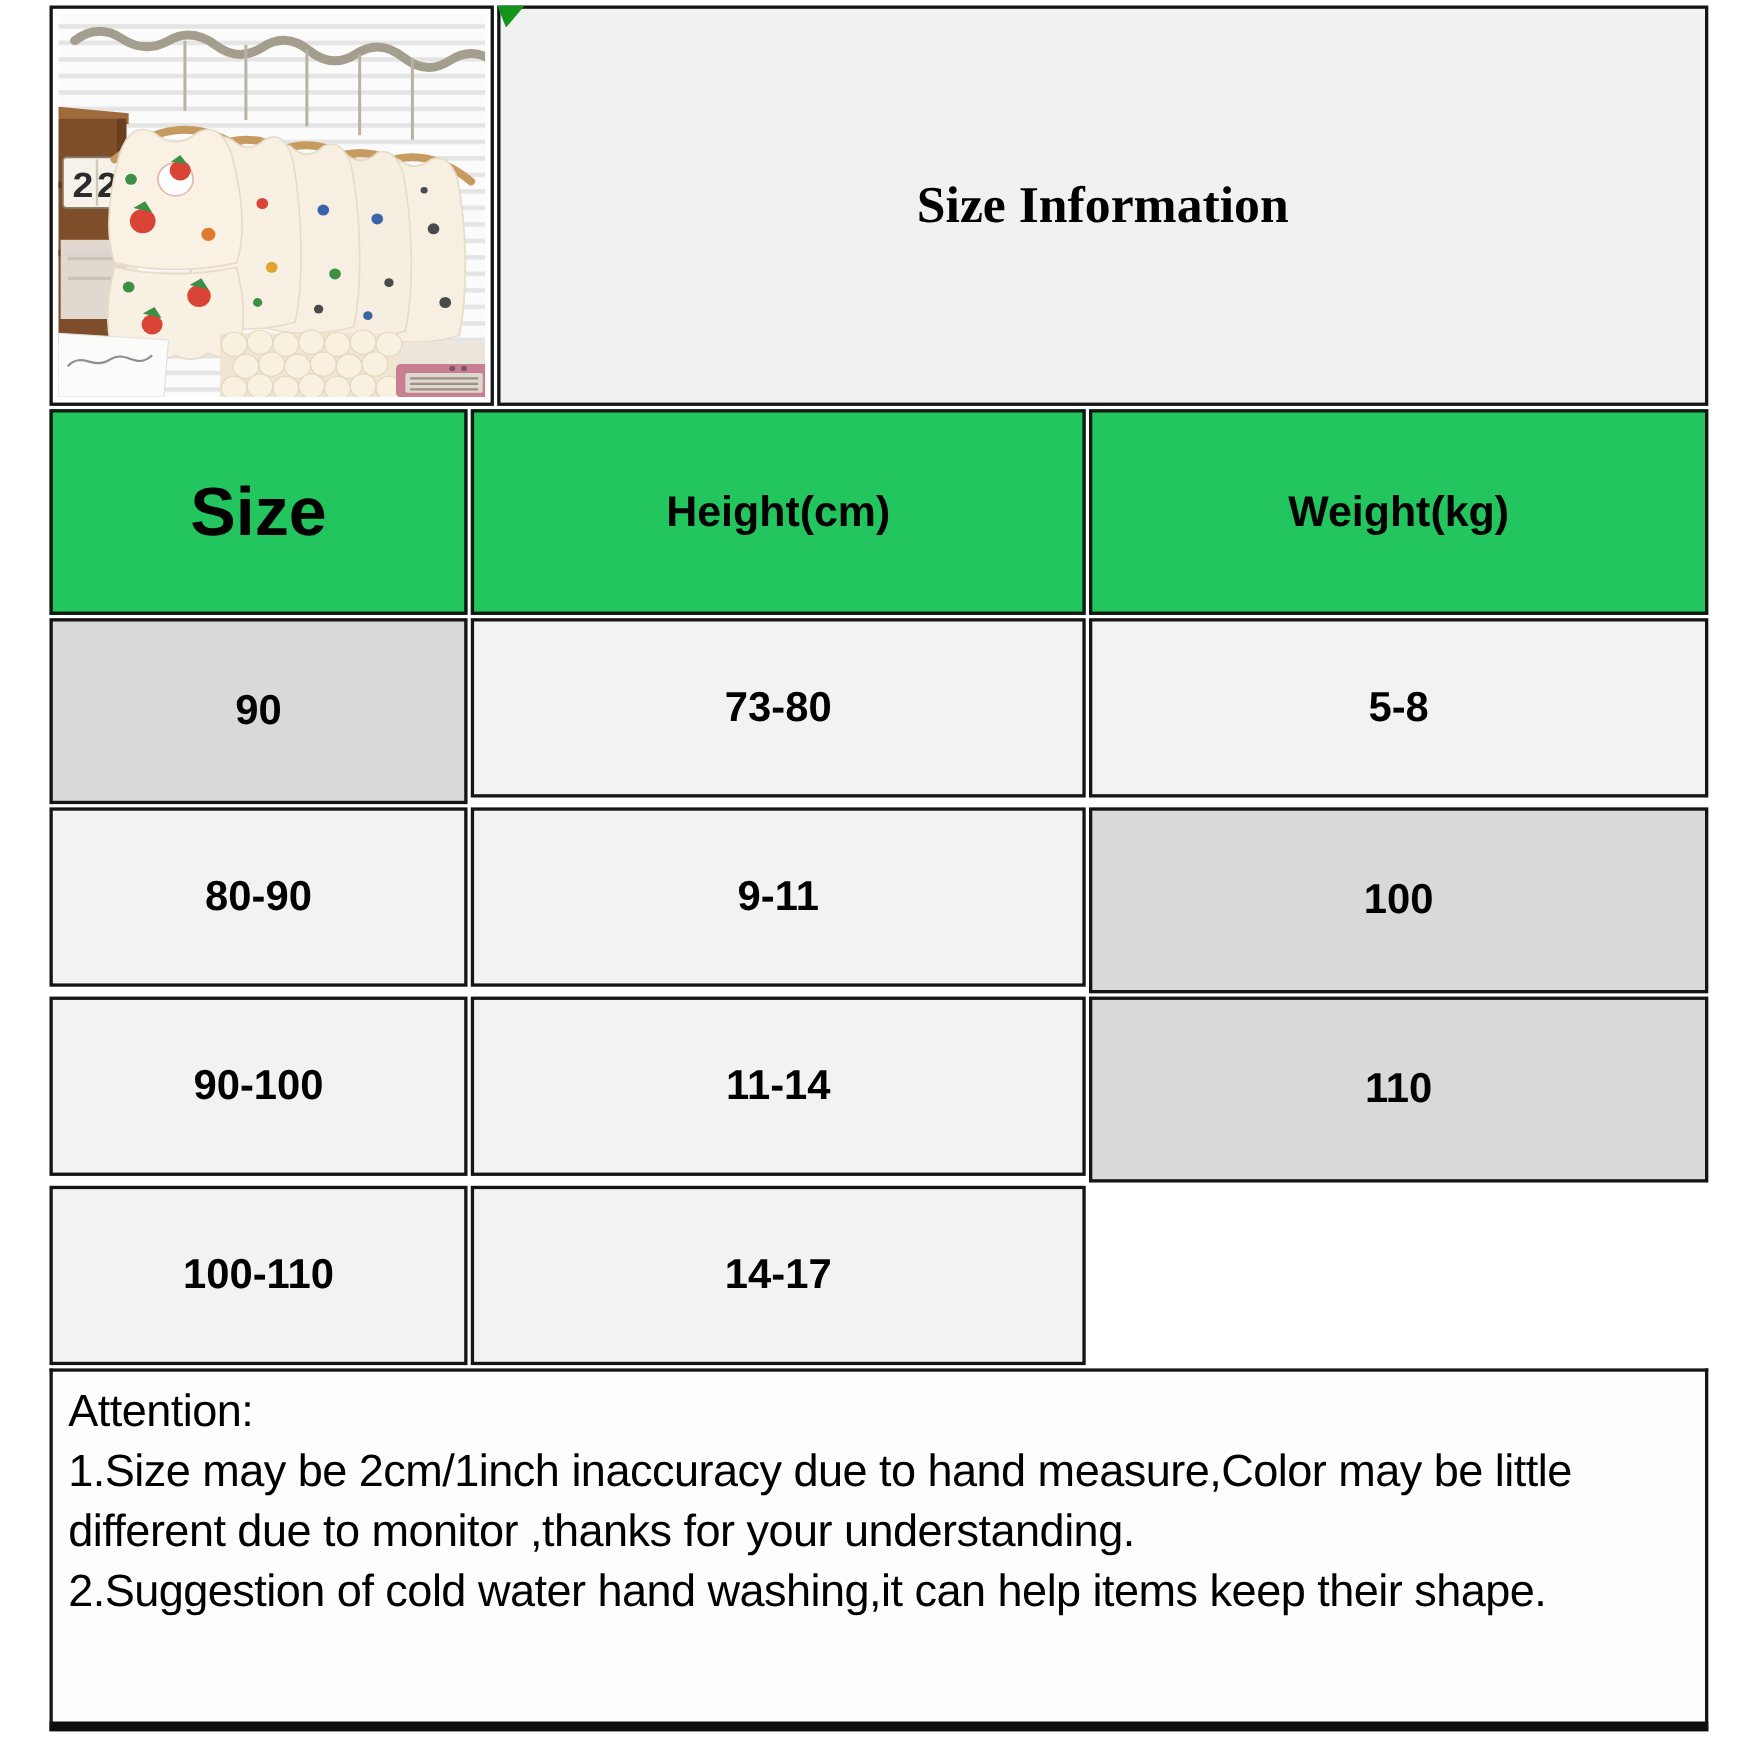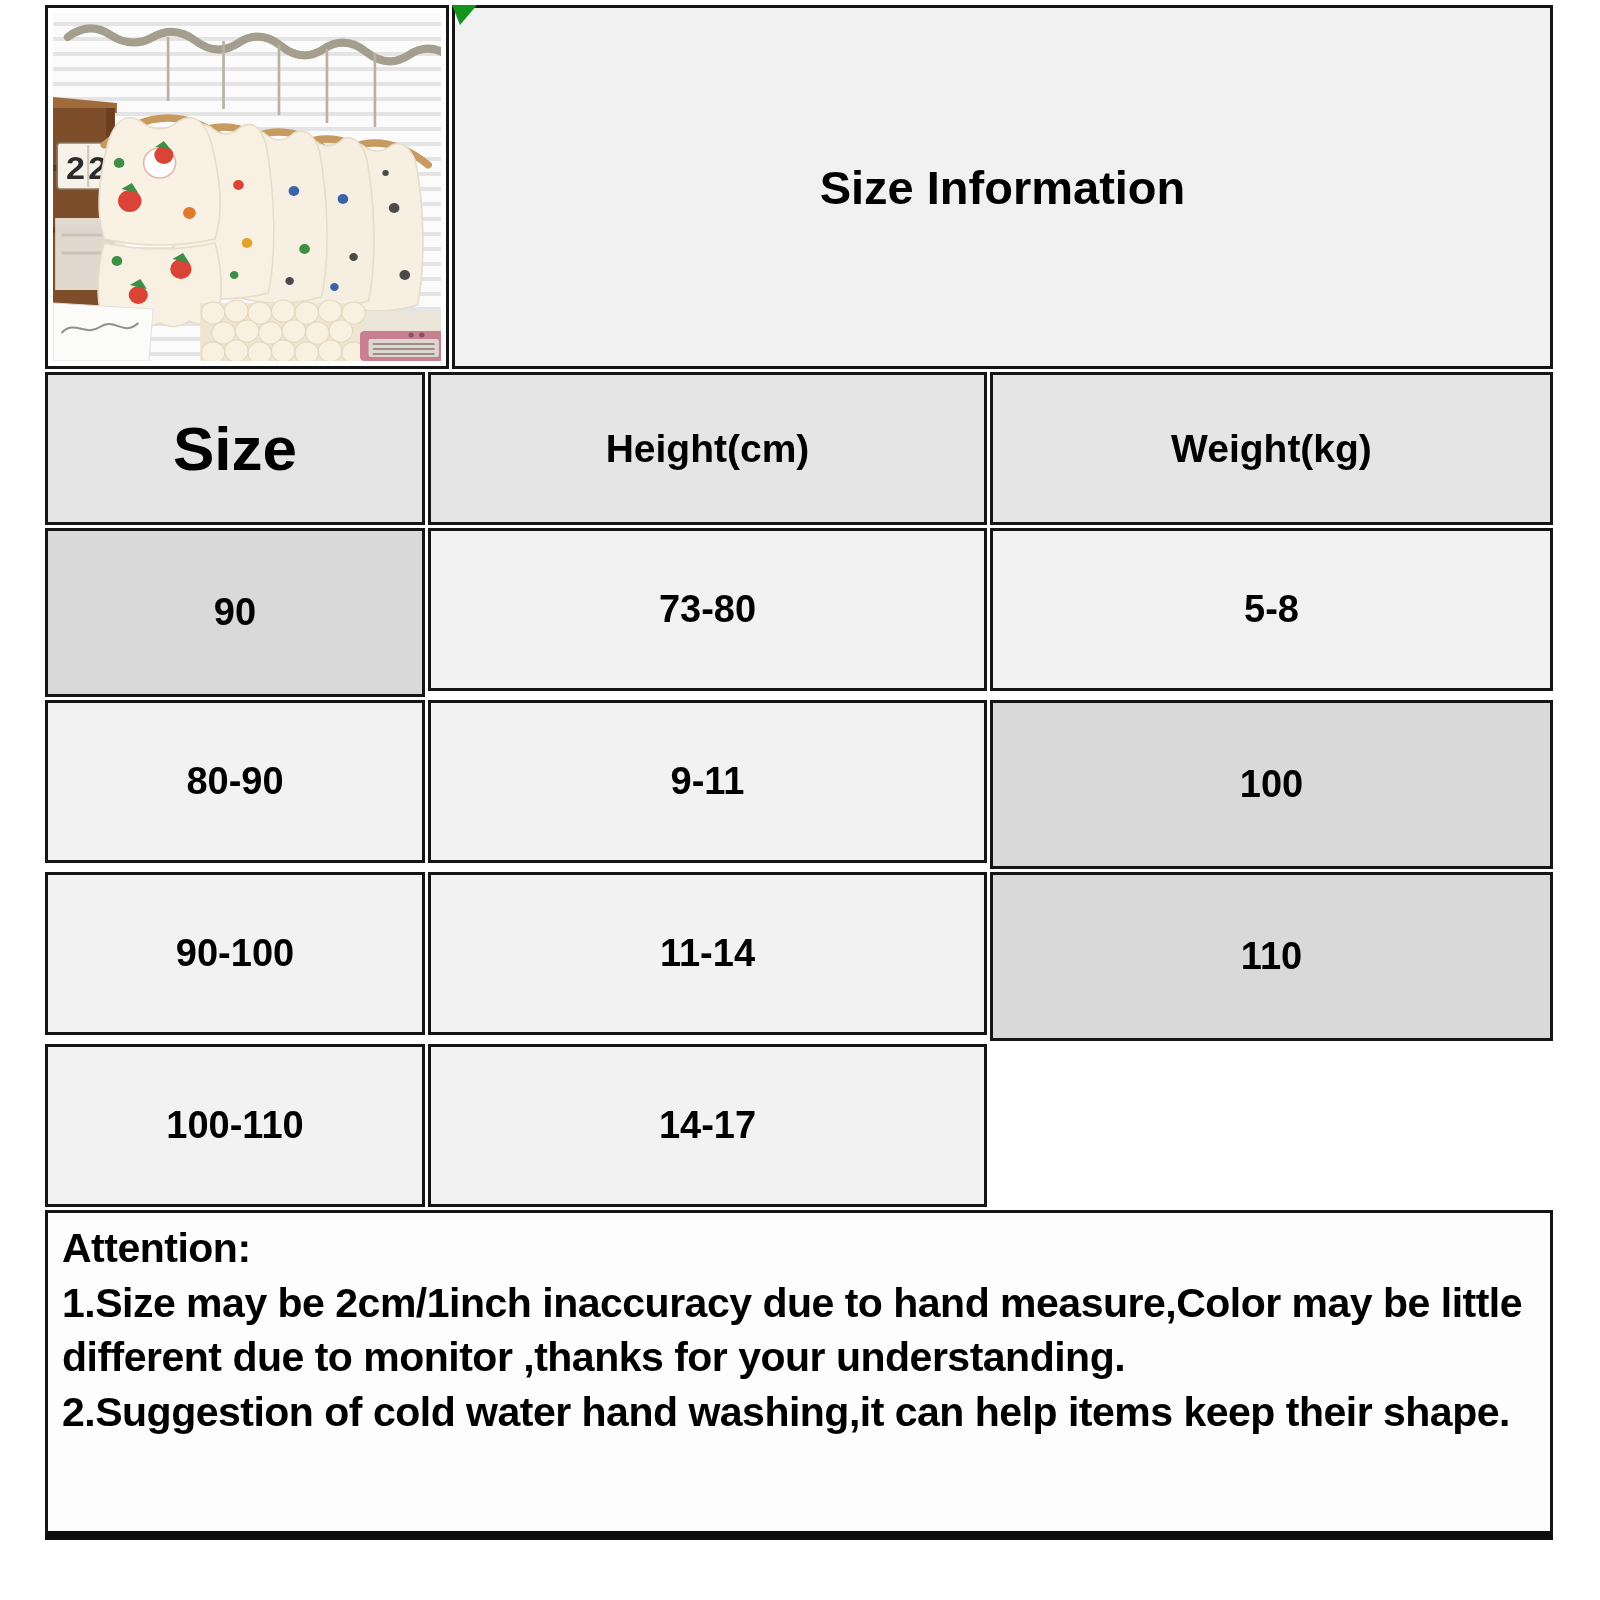--- a/index.html
+++ b/index.html
@@ -3,35 +3,35 @@
 <meta charset="utf-8">
 <style>
   html,body{margin:0;padding:0;background:#ffffff;}
   body{width:1600px;height:1600px;position:relative;font-family:"Liberation Sans",sans-serif;color:#000;}
   .sheet{position:absolute;left:45px;top:5px;width:1508px;}
 
   
   .top-row{display:flex;gap:3px;height:364px;margin-bottom:3px;}
   .photo-cell{width:404px;box-sizing:border-box;border:3px solid #151515;background:#fff;padding:5px;flex:none;}
   .photo-cell svg{width:100%;height:100%;display:block;}
-  .title-cell{flex:1;box-sizing:border-box;border:3px solid #151515;background:#f1f1f1;display:flex;align-items:center;justify-content:center;position:relative;}
+  .title-cell{flex:1;box-sizing:border-box;border:3px solid #151515;background:#f1f1f1;display:flex;align-items:center;justify-content:center;position:relative;font-family:Liberation Serif, serif;}
   .title-cell h1{margin:0;font-size:47px;font-weight:bold;letter-spacing:0;}
   .green-flag{position:absolute;left:-3px;top:-3px;width:25px;height:20px;background:#13941c;clip-path:polygon(0 0,100% 0,32% 100%);}
 
   
   .size-grid{display:grid;grid-template-columns:380px 559px 1fr;gap:3px;}
   .cell{box-sizing:border-box;border:3px solid #151515;display:flex;align-items:center;justify-content:center;font-weight:bold;}
-  .hcell{background:#e5e5e5;height:153px;font-size:39px;}
+  .hcell{background:#22c55e;height:187px;font-size:39px;}
   .hcell.size-h{font-size:62px;}
   .scell{background:#d9d9d9;height:169px;font-size:38px;}
   .dcell{background:#f2f2f2;height:163px;font-size:38px;}
 
   
   .attention{margin-top:3px;box-sizing:border-box;height:330px;border:3px solid #151515;border-bottom:9px solid #0d0d0d;background:#fdfdfd;padding:8px 26px 0 14px;font-size:41px;line-height:1.33;letter-spacing:-0.5px;overflow:hidden;}
-  .attention p{margin:0;font-weight:bold;}
+  .attention p{margin:0;}
 </style>
 </head>
 <body>
 
 <div class="sheet">
 
   <div class="top-row">
     <div class="photo-cell">
       <svg viewBox="0 0 364 348" preserveAspectRatio="none">
         <defs>

